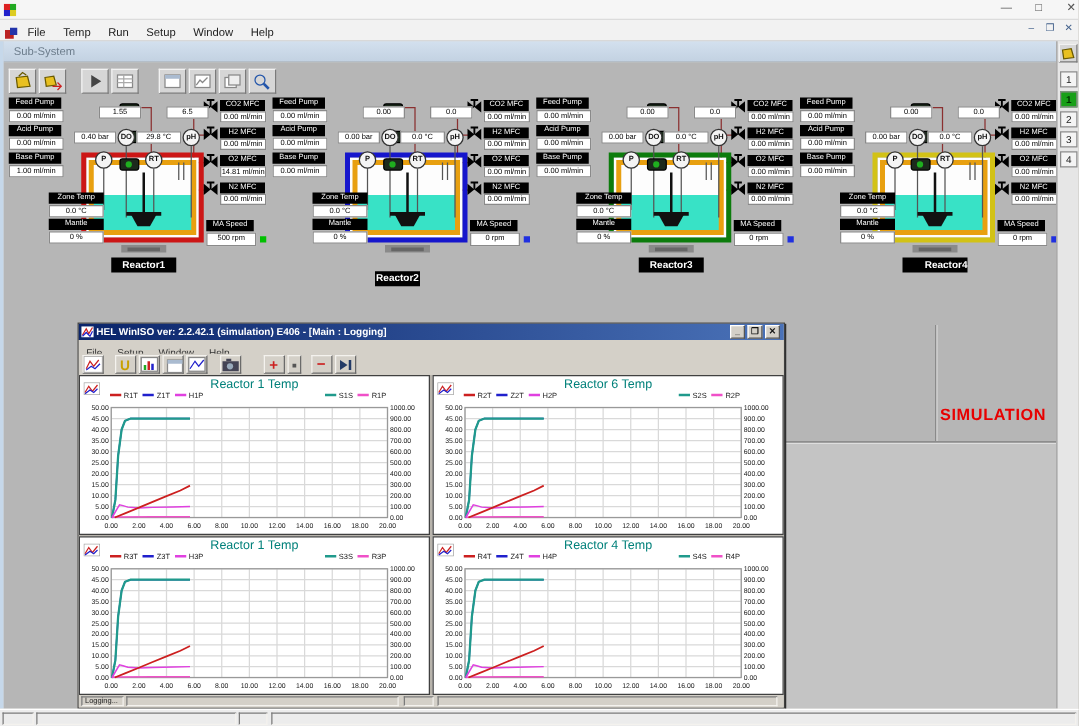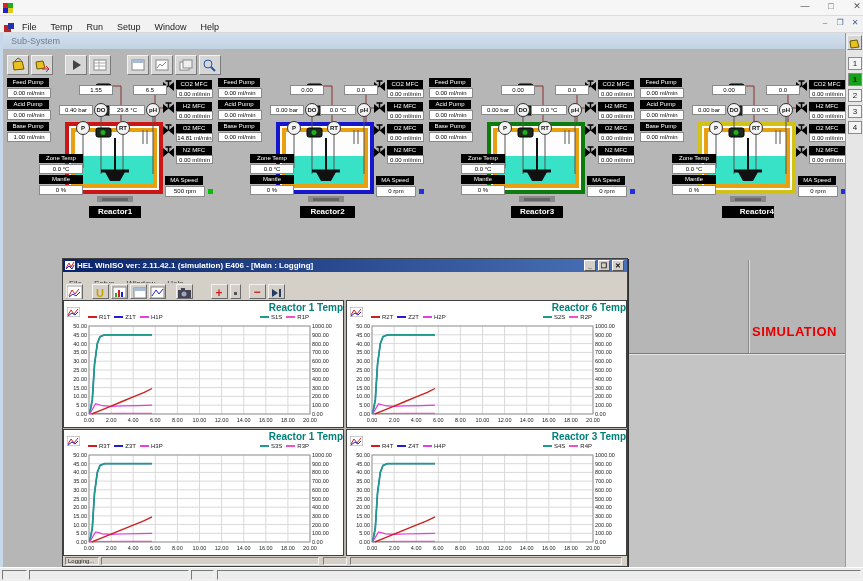--- a/index.html
+++ b/index.html
@@ -57,21 +57,21 @@
   #lw-title span.t { position:absolute; left:14px; top:2px; white-space:nowrap; }
   .lw-ctl { position:absolute; top:1px; width:12px; height:11px; background:#d4d0c8; border:1px solid;
             border-color:#fff #555 #555 #fff; font-size:7px; text-align:center; line-height:10px; color:#111; }
   #lw-menu { left:0; top:13px; width:564px; height:11px; background:#d4d0c8; }
   .lw-menu-item { display:inline-block; padding:1px 6px; font-size:8px; color:#333; }
   #lw-toolbar { left:0; top:24px; width:564px; height:17px; background:#d4d0c8; }
   .lw-btn { position:absolute; top:1px; width:17px; height:15px; background:#d4d0c8; border:1px solid;
             border-color:#f4f2ee #6a6a6a #6a6a6a #f4f2ee; text-align:center; }
   #lw-charts { left:0; top:41px; width:564px; height:256px; background:#b8b4ac; }
   .chart-panel { position:absolute; background:#fff; border:1px solid #404040; }
-  .chart-title { position:absolute; width:100%; top:1px; text-align:right; font-size:10px; font-weight:bold; color:#00807a; }
+  .chart-title { position:absolute; width:100%; top:1px; text-align:center; font-size:10px; font-weight:normal; color:#00807a; }
   .legend { position:absolute; top:13px; font-size:6px; color:#222; white-space:nowrap; }
   .legend .dash { display:inline-block; width:9px; height:2px; margin:0 2px 1px 4px; vertical-align:middle; }
   #lw-status { left:0; top:297px; width:564px; height:10px; background:#d4d0c8; }
   .status-seg { position:absolute; top:1px; height:8px; border:1px solid; border-color:#7a7a7a #f4f2ee #f4f2ee #7a7a7a;
                 font-size:6px; line-height:7px; padding-left:2px; color:#222; }
 
   
   #statusbar { left:0; top:567px; width:863px; height:14px; background:#ececec; border-top:1px solid #fff; }
   #statusbar .status-seg { top:2px; height:10px; }
 </style>
@@ -291,21 +291,21 @@
           <div class="gauge" style="left: 141px; top: 31px;">pH</div>
           <div class="gauge" style="left: 71px; top: 49px;">P</div>
           <div class="gauge" style="left: 111px; top: 49px;">RT</div>
           <div class="lbl-black" style="left: 34px; top: 82px; width: 44px;">Zone Temp</div>
           <div class="val-box" style="left: 34px; top: 92px; width: 44px;">0.0 °C</div>
           <div class="lbl-black" style="left: 34px; top: 103px; width: 44px;">Mantle</div>
           <div class="val-box" style="left: 34px; top: 113px; width: 44px;">0 %</div>
           <div class="lbl-black" style="left: 160px; top: 104px; width: 38px;">MA Speed</div>
           <div class="val-box" style="left: 160px; top: 114px; width: 40px; height: 11px;">0 rpm</div>
           <div class="ind-dot" style="left: 203px; top: 117px; background: rgb(32, 48, 224);"></div>
-          <div class="reactor-name" style="left: 84px; top: 134px; width: 55px;">Reactor2</div>
+          <div class="reactor-name" style="left: 84px; top: 145px; width: 36px;">Reactor2</div>
         </div>
         <div class="abs" style="left: 424px; top: 22px; width: 211px; height: 180px;">
           <div class="abs" style="left: 0px; top: 0px; width: 211px; height: 150px;"><svg width="211" height="150">
               <path d="M107 14 H116 V78 H70 M107 36 H116 M107 58 H116" stroke="#8b3030" fill="none"></path>
               <path d="M159 14 H150 V92 H144 M159 36 H150 M159 58 H150 M159 80 H150" stroke="#8b3030" fill="none"></path>
               <rect x="64" y="54" width="90" height="64" fill="#fdfdfd"></rect>
               <rect x="68" y="84" width="82" height="32" fill="#38e2c6"></rect>
               <rect x="68" y="58" width="82" height="56" fill="none" stroke="#e8a010" stroke-width="4"></rect>
               <rect x="62" y="52" width="94" height="68" fill="none" stroke="#0c7c0c" stroke-width="4"></rect>
               <path d="M78 62 V96 M96 45 V102 M148 45 V102 M118 63 V103 M138 58 V72 M142 58 V72" stroke="#555" fill="none"></path>
@@ -475,21 +475,21 @@
       </div>
   </div>
 
   <div id="logwin" class="abs">
     <div id="lw-title" class="abs">
       <span class="abs" style="left:2px;top:2px;"><svg width="10" height="9">
             <rect width="10" height="9" fill="#fff"></rect>
             <path d="M1 7 L4 2 L6 6 L9 1" stroke="#c22" fill="none"></path>
             <path d="M1 8 L4 5 L7 8 L9 4" stroke="#22c" fill="none"></path>
           </svg></span>
-      <span class="t">HEL WinISO ver: 2.11.42.1 (simulation) E406 - [Main : Logging]</span>
+      <span class="t">HEL WinISO ver: 2.2.42.1 (simulation) E406 - [Main : Logging]</span>
       <span class="lw-ctl" style="left:521px;">_</span>
       <span class="lw-ctl" style="left:535px;">❐</span>
       <span class="lw-ctl" style="left:549px;">✕</span>
     </div>
     <div id="lw-menu" class="abs"><span class="lw-menu-item">File</span><span class="lw-menu-item">Setup</span><span class="lw-menu-item">Window</span><span class="lw-menu-item">Help</span></div>
     <div id="lw-toolbar" class="abs">
         <div class="lw-btn" style="left: 3px;"><svg width="15" height="13">
             <rect width="15" height="13" fill="#fff" stroke="#999"></rect>
             <path d="M2 10 L5 4 L8 8 L12 3" stroke="#c22" fill="none"></path>
             <path d="M2 11 L6 8 L9 10 L13 6" stroke="#22c" fill="none"></path>
@@ -749,21 +749,21 @@
               <polyline points="24.6,90.0 27.9,84.4 30.6,79.9 33.4,80.6 37.3,81.8 46.1,82.3 57.1,82.0 73.7,81.6 87.0,81.3" fill="none" stroke="#e040e0" stroke-width="1.2"></polyline>
               <polyline points="26.8,90.0 35.0,86.7 46.1,82.2 57.1,77.6 68.2,73.1 79.3,68.6 87.0,64.8" fill="none" stroke="#cc2020" stroke-width="1.4"></polyline>
             </svg></div>
         </div>
         <div class="chart-panel" style="left: 283px; top: 129px; width: 281px; height: 127px;">
           <div class="abs" style="left: 3px; top: 2px;"><svg width="13" height="10">
               <rect width="13" height="10" fill="#fff" stroke="#999"></rect>
               <path d="M1 8 L4 3 L7 7 L11 2" stroke="#c22" fill="none"></path>
               <path d="M1 9 L5 6 L8 8 L11 5" stroke="#22c" fill="none"></path>
             </svg></div>
-          <div class="chart-title">Reactor 3 Temp</div>
+          <div class="chart-title">Reactor 4 Temp</div>
           <div class="legend" style="left: 20px;"><span class="dash" style="background: rgb(204, 32, 32);"></span><span>R4T</span><span class="dash" style="background: rgb(32, 32, 204);"></span><span>Z4T</span><span class="dash" style="background: rgb(224, 64, 224);"></span><span>H4P</span></div>
           <div class="legend" style="right: 34px;"><span class="dash" style="background: rgb(32, 154, 140);"></span><span>S4S</span><span class="dash" style="background: rgb(240, 80, 200);"></span><span>R4P</span></div>
           <div class="abs" style="left: 1px; top: 22px;"><svg width="279" height="104">
               <line x1="24" y1="3" x2="24" y2="90" stroke="#d9d9d9"></line>
               <line x1="46.1" y1="3" x2="46.1" y2="90" stroke="#d9d9d9"></line>
               <line x1="68.2" y1="3" x2="68.2" y2="90" stroke="#d9d9d9"></line>
               <line x1="90.3" y1="3" x2="90.3" y2="90" stroke="#d9d9d9"></line>
               <line x1="112.4" y1="3" x2="112.4" y2="90" stroke="#d9d9d9"></line>
               <line x1="134.5" y1="3" x2="134.5" y2="90" stroke="#d9d9d9"></line>
               <line x1="156.6" y1="3" x2="156.6" y2="90" stroke="#d9d9d9"></line>

